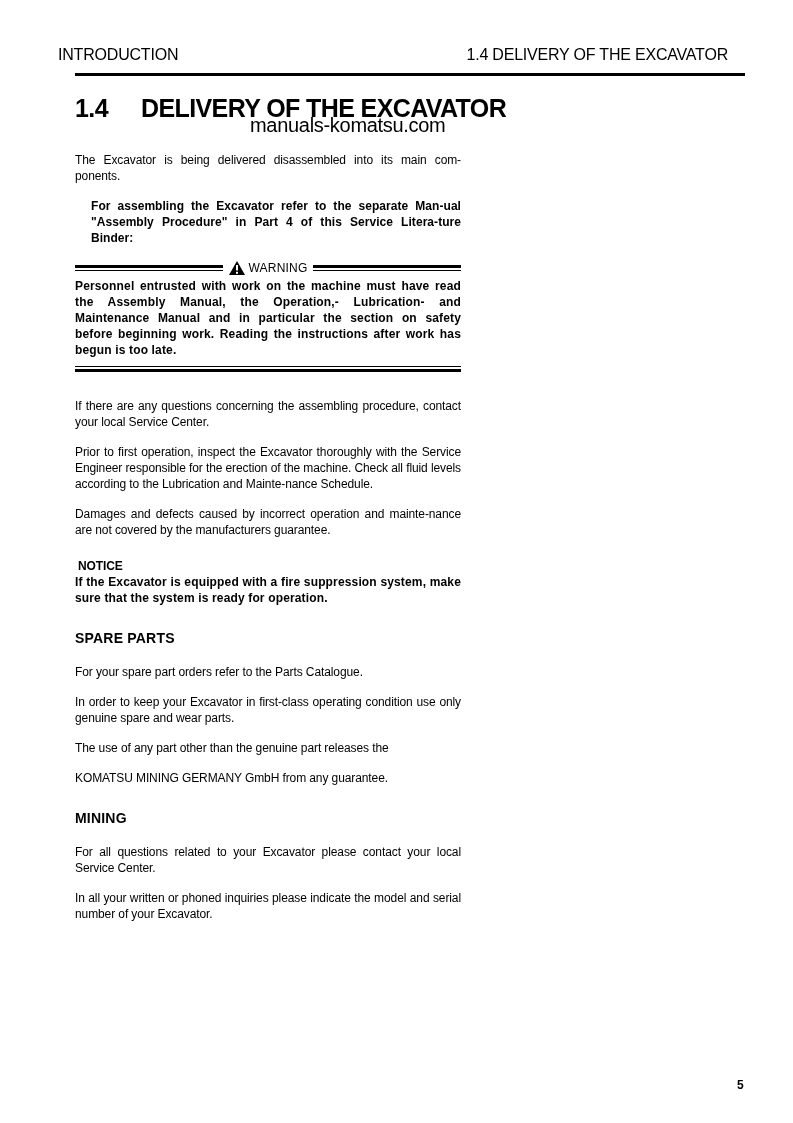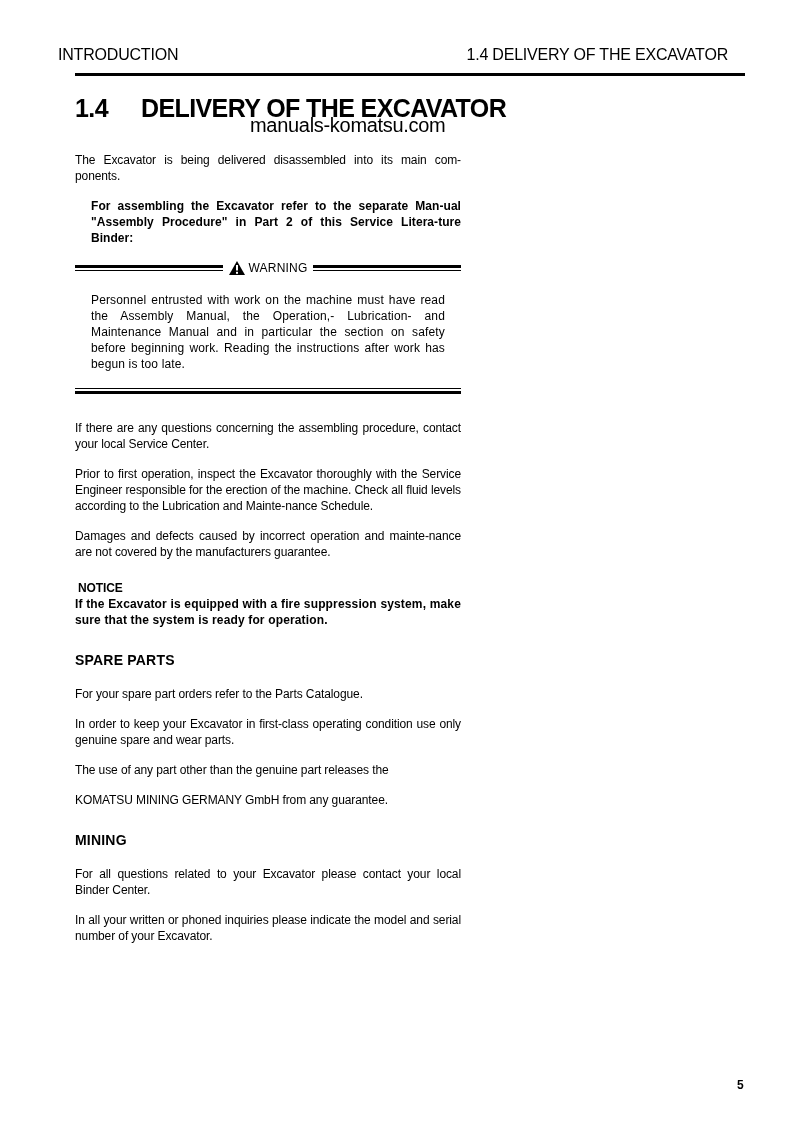--- a/index.html
+++ b/index.html
@@ -89,22 +89,22 @@
       display: flex;
       align-items: center;
       padding: 0 6px;
       font-size: 12px;
       letter-spacing: 0.2px;
     }
     .warning-bar .label svg {
       margin-right: 4px;
     }
     .warning-text {
-      font-weight: normal;
-      margin: 16px !important;
+      font-weight: bold;
+      margin: 0 !important;
       letter-spacing: 0.15px;
     }
     .warning-bottom {
       height: 6px;
       border-top: 1.5px solid #000;
       border-bottom: 3px solid #000;
       box-sizing: border-box;
       margin-top: 8px;
       margin-bottom: 26px;
     }
@@ -143,21 +143,21 @@
 <div class="header-rule"></div>
 
 <div class="chapter-title">
   <span class="num">1.4</span><span>DELIVERY OF THE EXCAVATOR</span>
 </div>
 
 <div class="watermark">manuals-komatsu.com</div>
 
 <div class="column" style="top:152px;">
   <p>The Excavator is being delivered disassembled into its main com-ponents.</p>
-  <p class="indent">For assembling the Excavator refer to the separate Man-ual "Assembly Procedure" in Part 2 of this Service Litera-ture Binder:</p>
+  <p class="indent">For assembling the Excavator refer to the separate Man-ual "Assembly Procedure" in Part 4 of this Service Litera-ture Binder:</p>
 
   <div class="warning-bar">
     <div class="line"></div>
     <div class="label">
       <svg width="16" height="14" viewBox="0 0 16 14">
         <polygon points="8,0 16,14 0,14" fill="#000"></polygon>
         <rect x="7" y="4" width="2" height="5.5" fill="#fff"></rect>
         <rect x="7" y="10.8" width="2" height="2" fill="#fff"></rect>
       </svg>
       <span>WARNING</span>
@@ -174,17 +174,17 @@
   <p class="notice-label">NOTICE</p>
   <p class="notice-text">If the Excavator is equipped with a fire suppression system, make sure that the system is ready for operation.</p>
 
   <h2 class="section-heading">SPARE PARTS</h2>
   <p>For your spare part orders refer to the Parts Catalogue.</p>
   <p>In order to keep your Excavator in first-class operating condition use only genuine spare and wear parts.</p>
   <p>The use of any part other than the genuine part releases the</p>
   <p style="margin-bottom:22px;">KOMATSU MINING GERMANY GmbH from any guarantee.</p>
 
   <h2 class="section-heading">MINING</h2>
-  <p>For all questions related to your Excavator please contact your local Binder Center.</p>
+  <p>For all questions related to your Excavator please contact your local Service Center.</p>
   <p>In all your written or phoned inquiries please indicate the model and serial number of your Excavator.</p>
 </div>
 
 <div class="page-number">5</div>
 
 </body></html>

